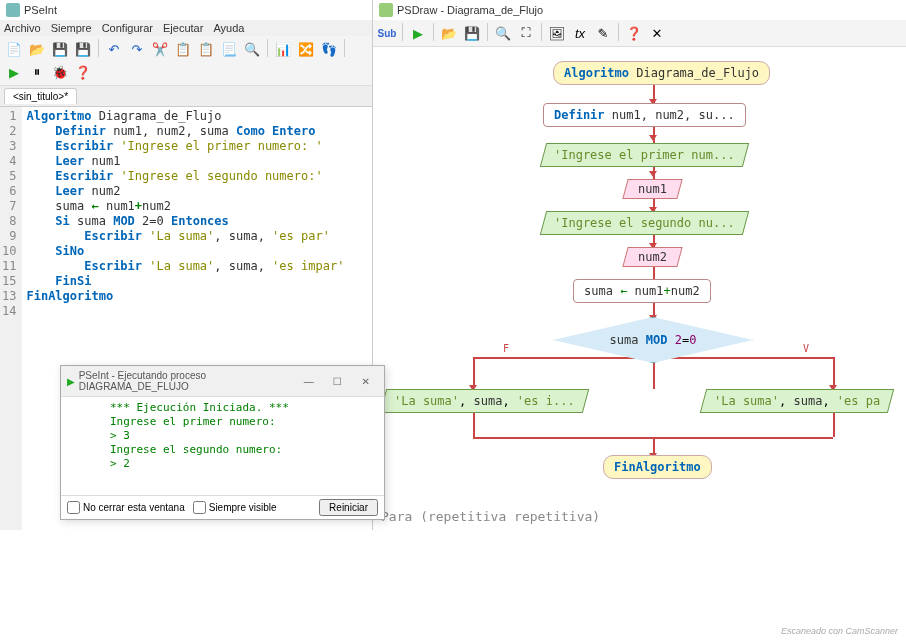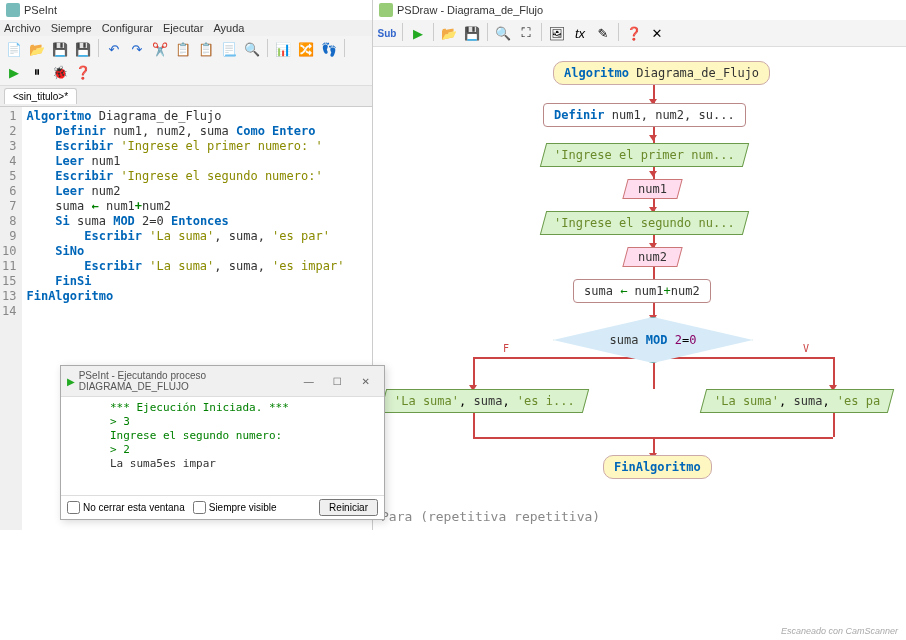--- a/index.html
+++ b/index.html
@@ -230,24 +230,24 @@
   <div class="exec-title">
     <span style="color:#2a2">▶</span>
     <span>PSeInt - Ejecutando proceso DIAGRAMA_DE_FLUJO</span>
     <span class="spacer"></span>
     <span class="winbtn">—</span>
     <span class="winbtn">☐</span>
     <span class="winbtn">✕</span>
   </div>
   <div class="exec-body" id="exec-body">
       <div class="ex-green">*** Ejecución Iniciada. ***</div>
+      <div class="ex-green">Ingrese el primer numero:</div>
       <div class="ex-user">&gt; 3</div>
       <div class="ex-green">Ingrese el segundo numero:</div>
       <div class="ex-user">&gt; 2</div>
-      <div class="ex-out">La suma5es impar</div>
     </div>
   <div class="exec-footer">
     <label>
         <input type="checkbox" style=""> 
         <span>No cerrar esta ventana</span>
       </label>
     <label>
         <input type="checkbox" style=""> 
         <span>Siempre visible</span>
       </label>

